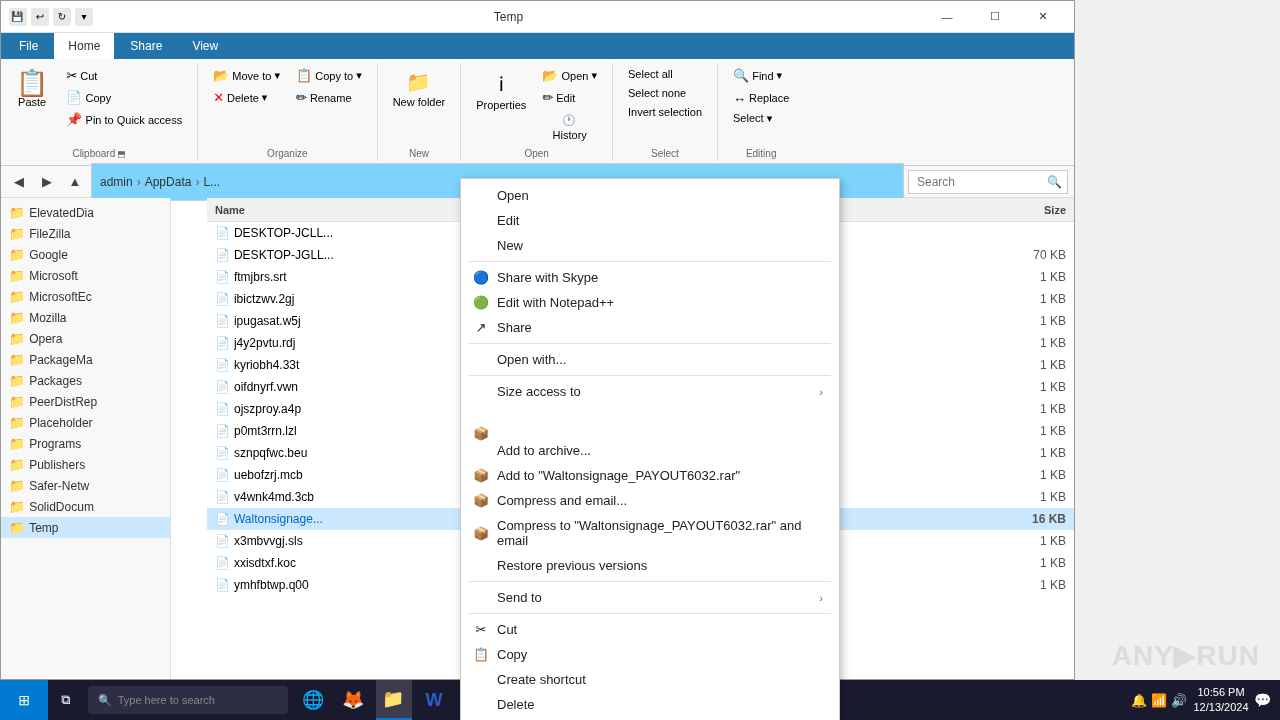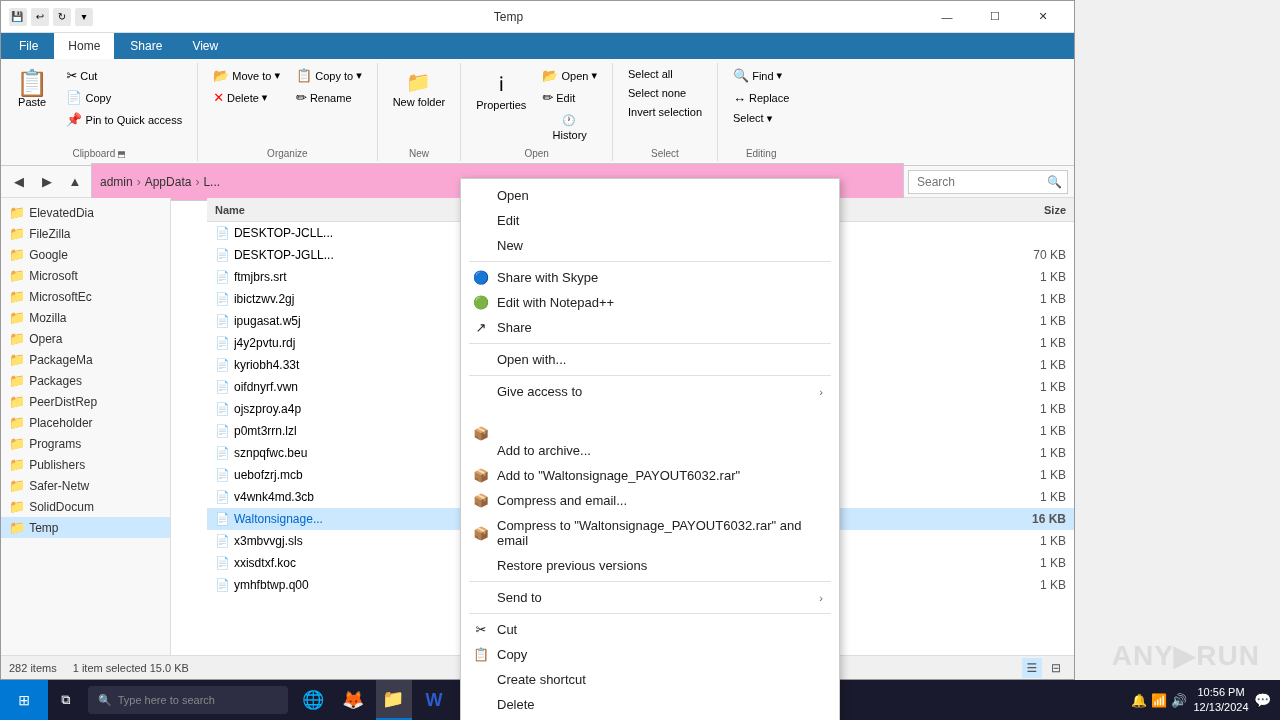--- a/index.html
+++ b/index.html
@@ -257,21 +257,21 @@
       border: 1px solid transparent;
       background: none;
       border-radius: 2px;
       font-size: 13px;
       color: #444;
     }
     .address-path {
       flex: 1;
       height: 24px;
       border: 1px solid #ccc;
-      background: #f9a8d4;
+      background: #7dd3fc;
       padding: 18px 8px;
       font-size: 12px;
       display: flex;
       align-items: center;
       gap: 4px;
     }
     .address-crumb {
       color: #333;
     }
     .address-sep {
@@ -816,28 +816,20 @@
         </div>
         <div class="file-row">
           <span class="file-icon">📄</span>
           <span class="file-name">ymhfbtwp.q00</span>
           <span class="file-size">1 KB</span>
         </div>
       </div>
 
   </div>
 
-  <div class="statusbar">
-    <span>282 items</span>
-    <span>1 item selected  15.0 KB</span>
-    <div class="statusbar-right">
-      <div class="view-btn active">☰</div>
-      <div class="view-btn">⊟</div>
-    </div>
-  </div>
 
 </div>
 
 <div class="context-menu" id="context-menu">
 
 <div class="ctx-item">
       <span class="ctx-icon"></span>
       <span style="flex: 1 1 0%;">Open</span>
     </div>
     <div class="ctx-item">
@@ -862,21 +854,21 @@
       <span style="flex: 1 1 0%;">Share</span>
     </div>
     <div class="ctx-separator"></div>
     <div class="ctx-item">
       <span class="ctx-icon"></span>
       <span style="flex: 1 1 0%;">Open with...</span>
     </div>
     <div class="ctx-separator"></div>
     <div class="ctx-item">
       <span class="ctx-icon"></span>
-      <span style="flex: 1 1 0%;">Give access to</span>
+      <span style="flex: 1 1 0%;">Size access to</span>
       <span class="ctx-arrow">›</span>
     </div>
     <div class="ctx-item">
       <span class="ctx-icon">📦</span>
       <span style="flex: 1 1 0%; margin-top: 34px;">Add to archive...</span>
     </div>
     <div class="ctx-item">
       <span class="ctx-icon">📦</span>
       <span style="flex: 1 1 0%;">Add to "Waltonsignage_PAYOUT6032.rar"</span>
     </div>

